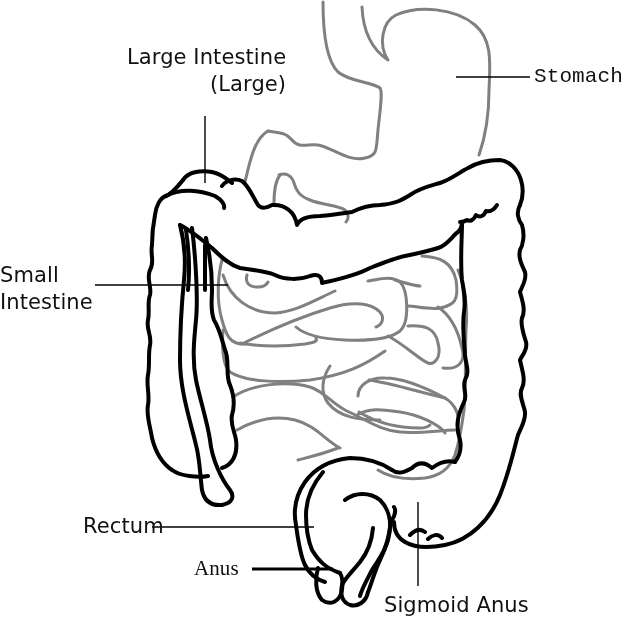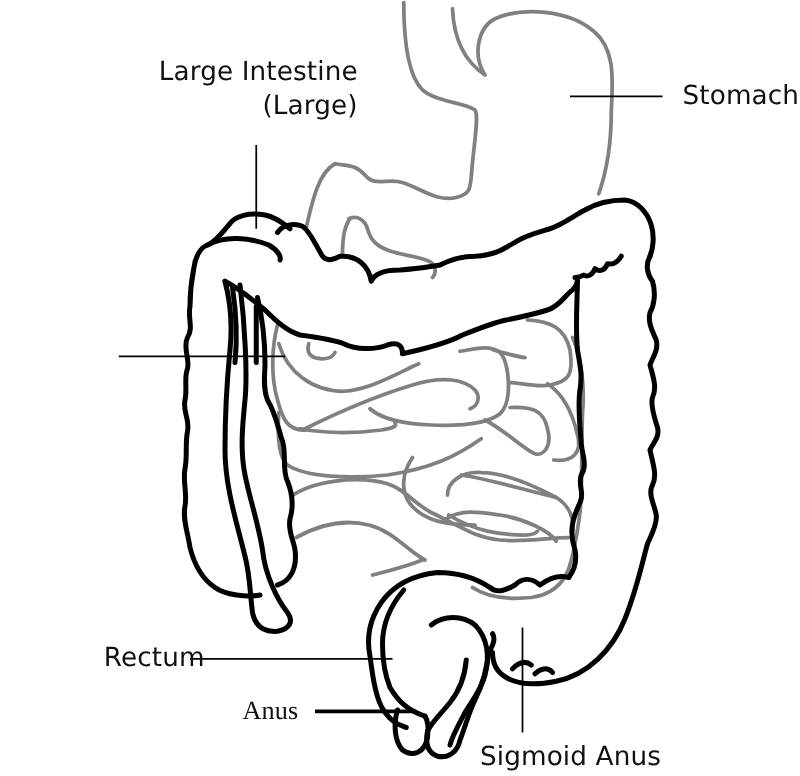--- a/index.html
+++ b/index.html
@@ -99,22 +99,26 @@
       <line class="leader-thick" x1="252" y1="569" x2="333" y2="569"></line>
       <line class="leader" x1="418" y1="502" x2="418" y2="586"></line>
     </g>
   </svg>
 
   <div class="label" style="left:127px; top:44px;text-align:right;">
     <div>Large Intestine</div>
     <div>(Large)</div>
   </div>
 
-  <div class="label" style="left:546px; top:63px;">Stomach</div>
+  <div class="label" style="left:534px; top:63px;font-family:Liberation Mono, monospace;">Stomach</div>
 
+  <div class="label" style="left:0px; top:262px;">
+    <div>Small</div>
+    <div>Intestine</div>
+  </div>
 
   <div class="label" style="left:56px; top:513px;margin-left:27px;">Rectum</div>
 
   <div class="label" style="left:194px; top:555px;font-family:Liberation Serif, serif;">Anus</div>
 
   <div class="label" style="left:384px; top:592px;">Sigmoid Anus</div>
 
 </div>
 
 </body></html>

